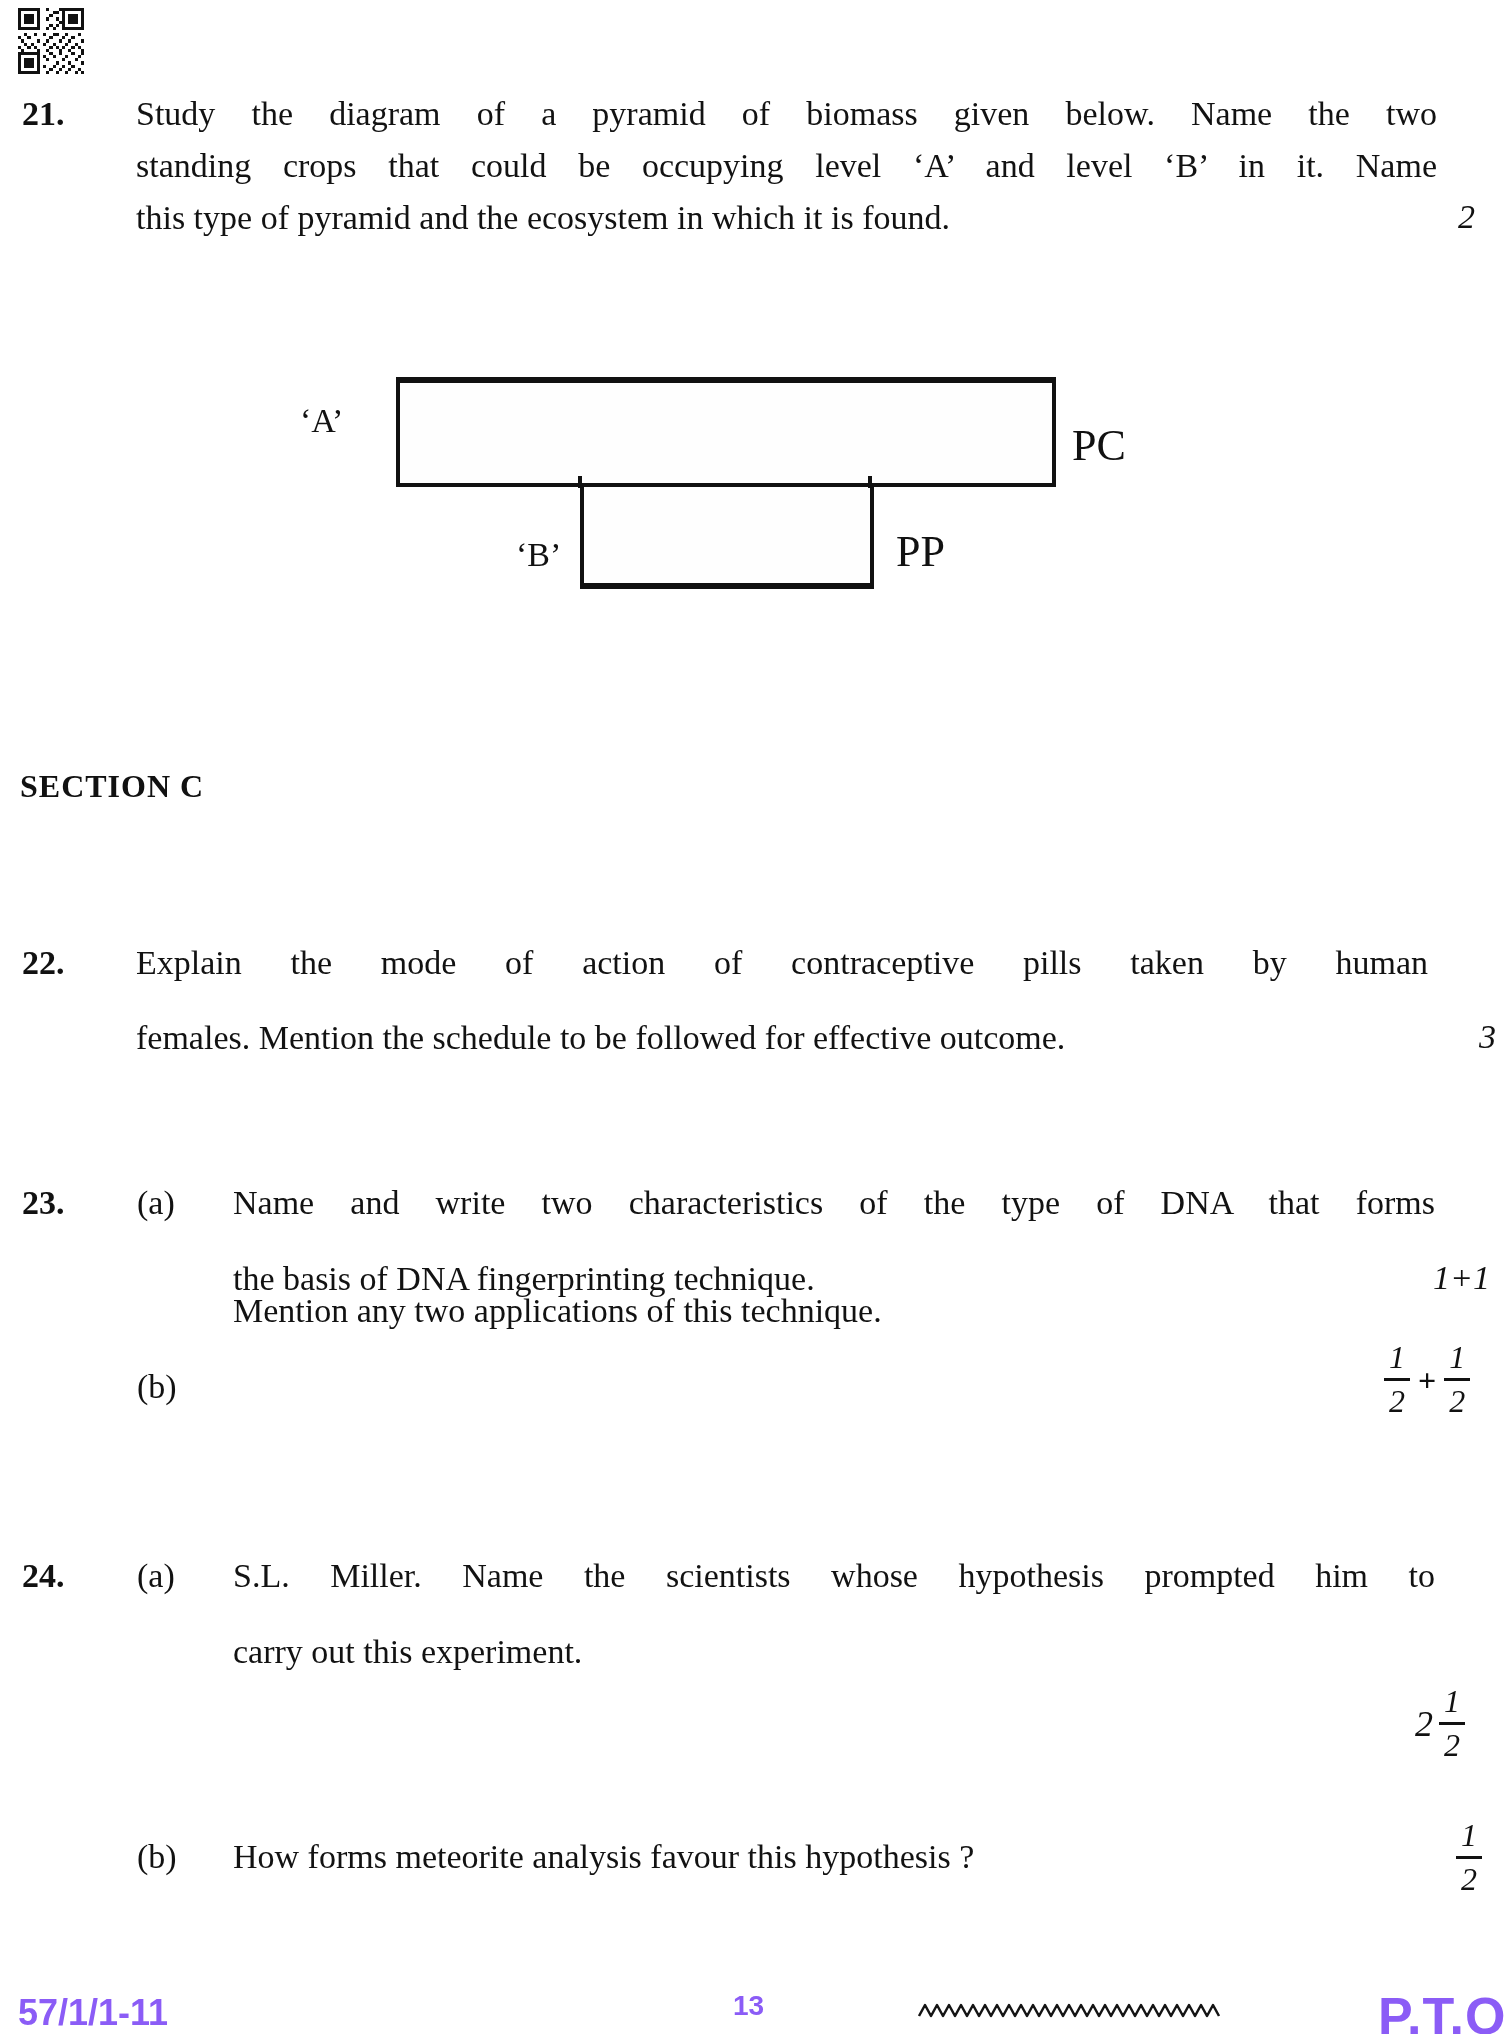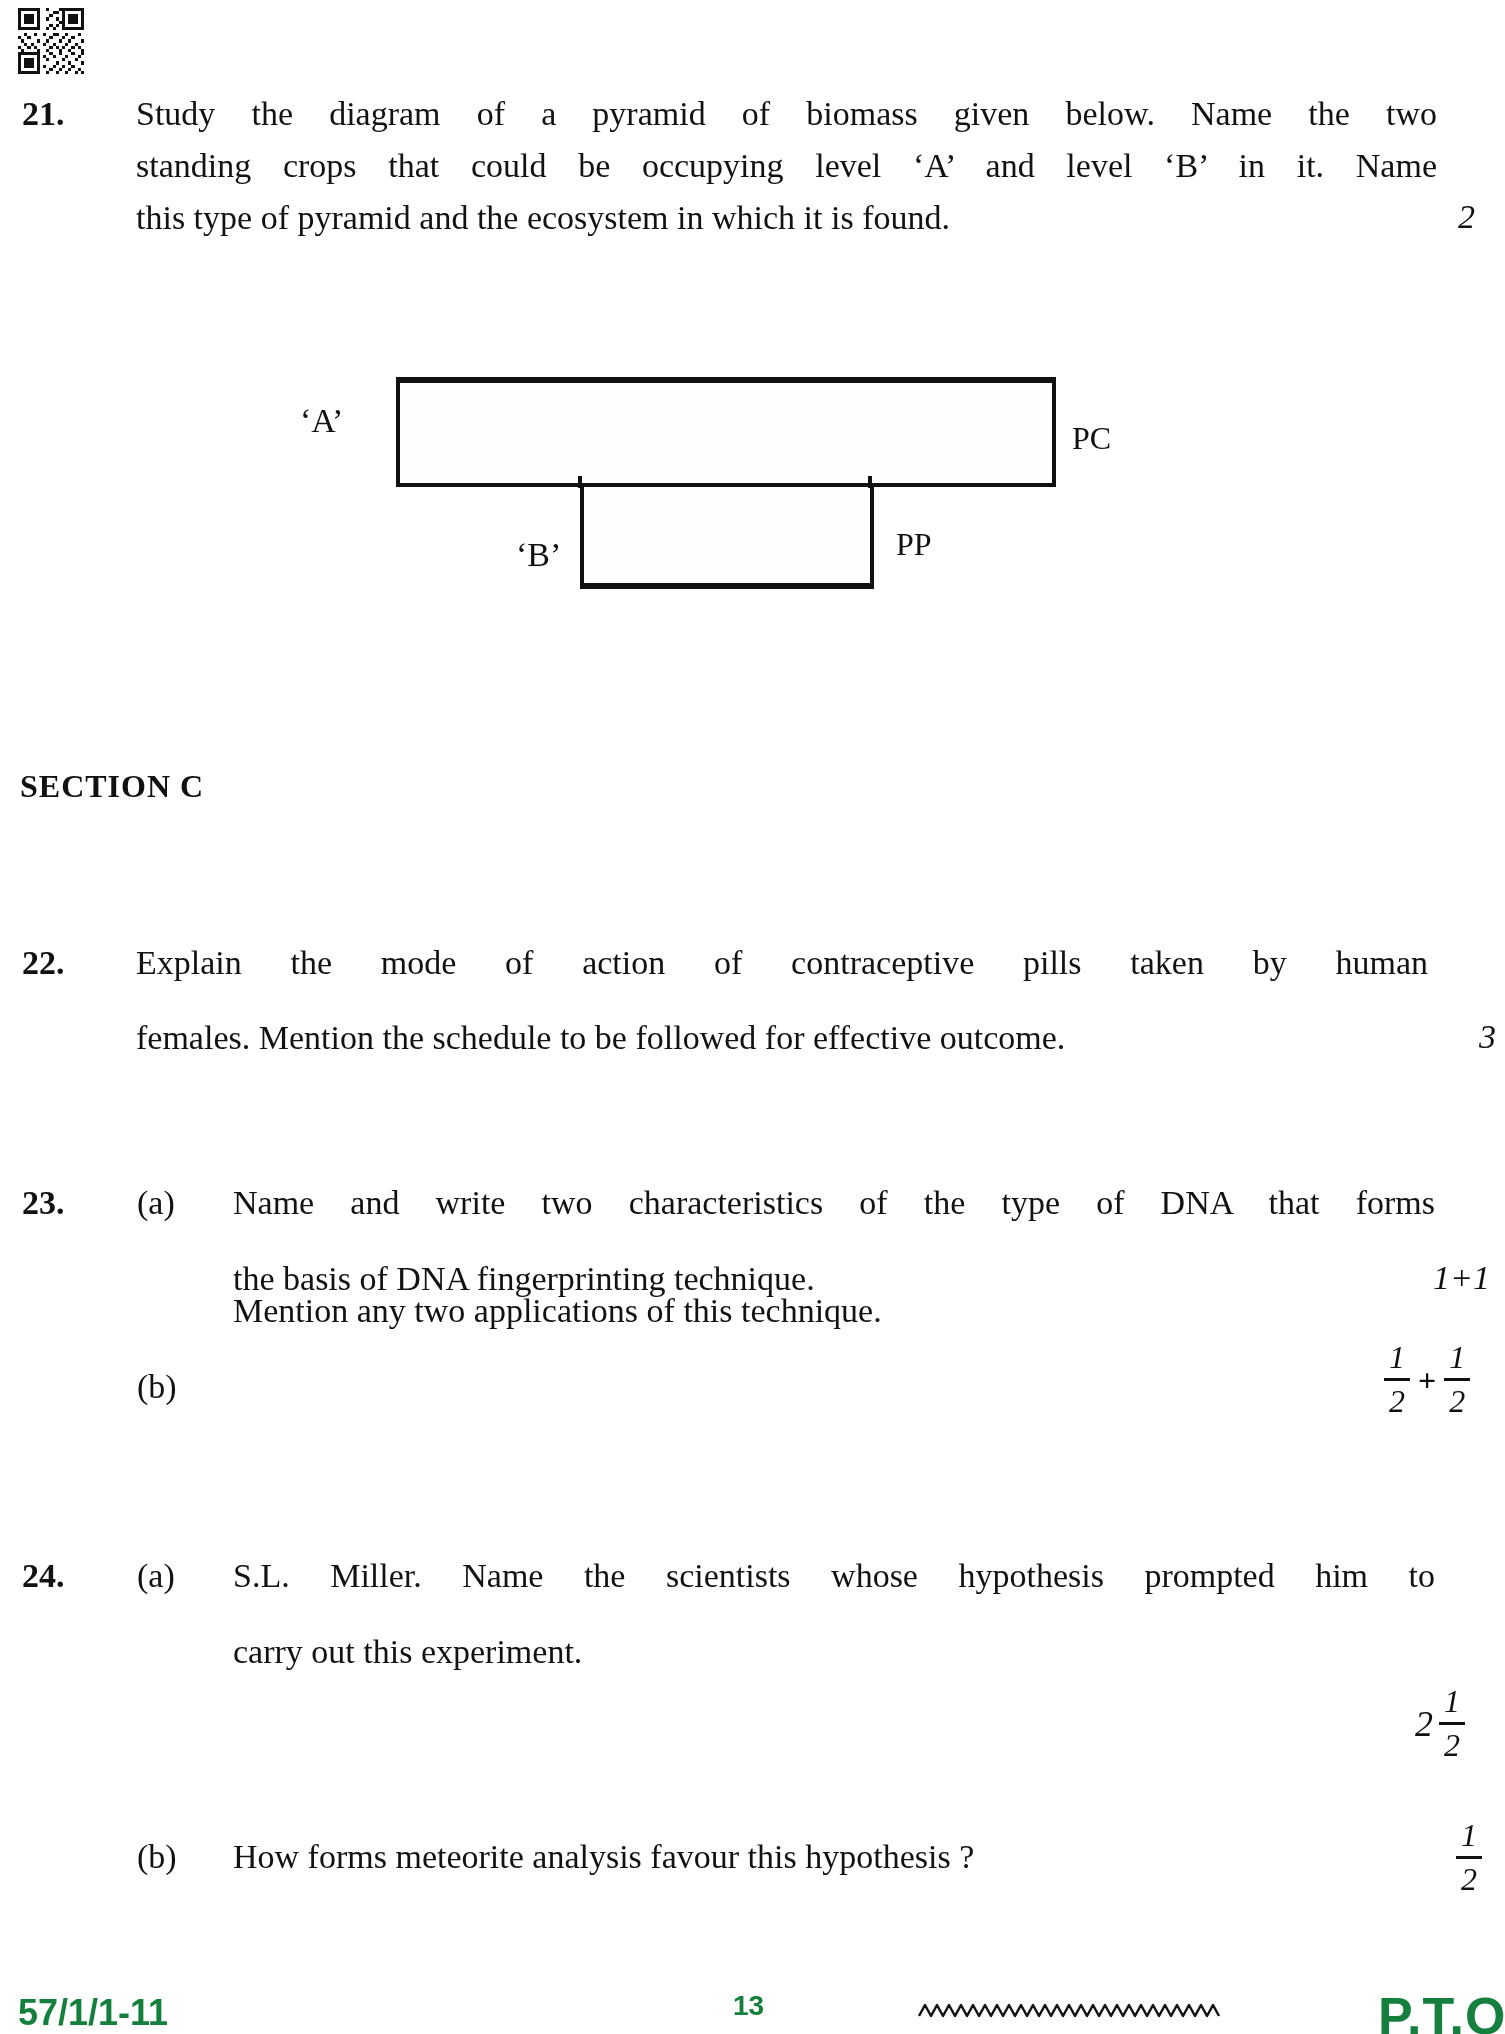--- a/index.html
+++ b/index.html
@@ -17,35 +17,35 @@
   .lh75 .line{line-height:75px;}
   .lh76 .line{line-height:76px;}
   .jl{text-align:justify;text-align-last:justify;}
   .marks{font-style:italic;font-size:34px;text-align:right;}
   .sublabel{font-size:34px;}
   
   .boxA{border:4px solid #111;border-top-width:6px;background:#fefefe;}
   .boxB{border:4px solid #111;border-top:none;border-bottom-width:6px;background:#fefefe;}
   .tick{width:4px;height:12px;background:#111;}
   .diag-label{font-size:34px;}
-  .diag-label-big{font-size:32px;}
+  .diag-label-big{font-size:44px;}
   .section-heading{
     left:0;right:0;text-align:left;
     font-weight:bold;font-size:32px;letter-spacing:1px;padding-left:20px;
   }
   
   .mfrac{display:flex;align-items:center;gap:8px;font-style:italic;}
   .frac{display:inline-flex;flex-direction:column;align-items:center;
         font-size:32px;line-height:1.12;font-style:italic;}
   .frac .fn{padding:0 5px 2px;border-bottom:3px solid #111;}
   .frac .fd{padding-top:3px;}
   .plus{font-size:32px;font-style:normal;font-weight:bold;line-height:1;}
   .whole{font-size:36px;font-style:italic;line-height:1;padding-right:2px;}
   
-  .footer-sans{font-family:"Liberation Sans","DejaVu Sans",sans-serif;font-weight:bold;color:#15803d;}
+  .footer-sans{font-family:"Liberation Sans","DejaVu Sans",sans-serif;font-weight:bold;color:#8b5cf6;}
   .fcode{font-size:36px;}
   .fpage{font-size:28px;}
   .fpto{font-size:52px;letter-spacing:1px;}
   svg{display:block;}
 </style>
 </head>
 <body>
 
 <div class="page">
 

